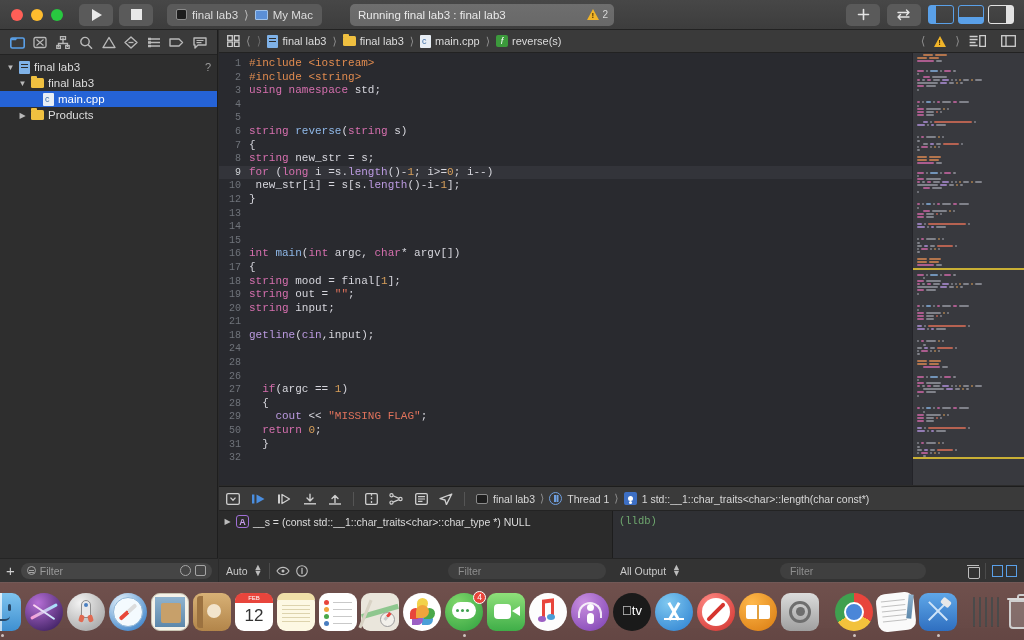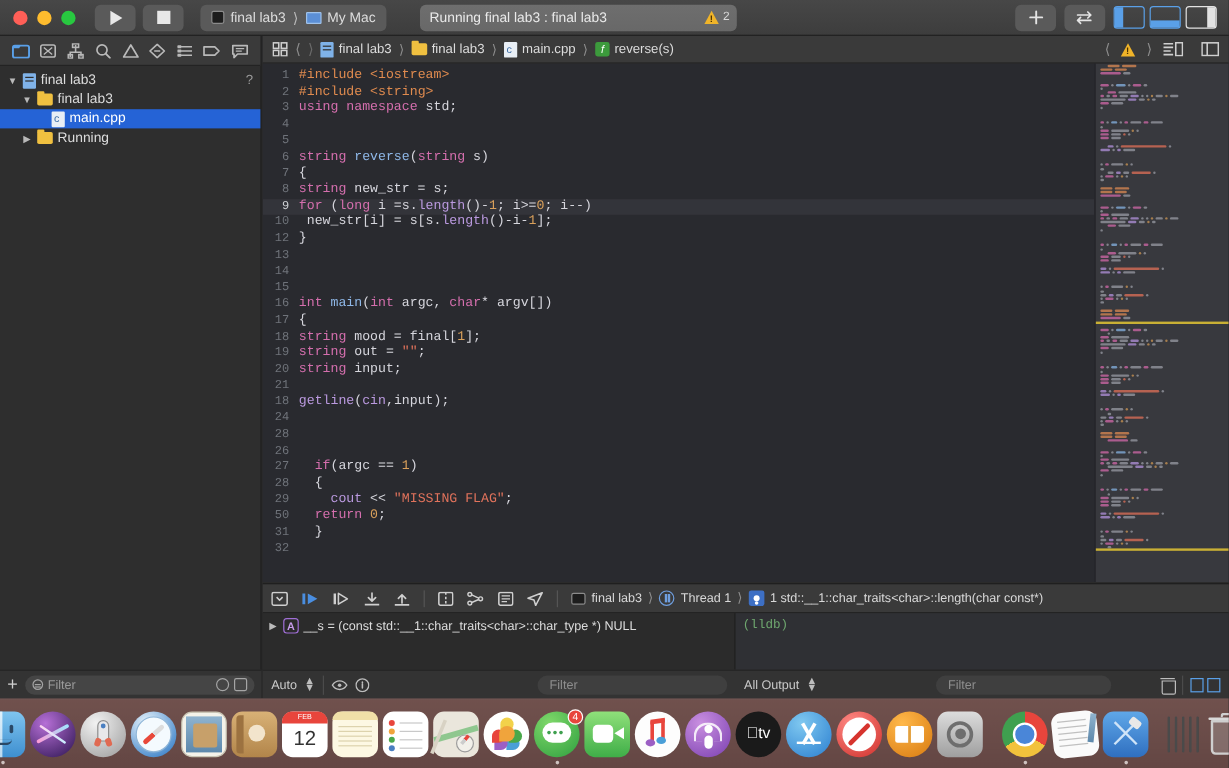--- a/index.html
+++ b/index.html
@@ -351,21 +351,21 @@
         <span>final lab3</span>
       </div>
       <div class="tr-row sel" style="padding-left:30px;">
         <span class="disc none">▶</span>
         <span class="ic-cpp"></span>
         <span>main.cpp</span>
       </div>
       <div class="tr-row" style="padding-left:18px;">
         <span class="disc">▶</span>
         <span class="ic-folder"></span>
-        <span>Running</span>
+        <span>Products</span>
       </div>
     </div>
 
     <div class="nav-bottom">
       <span class="plus">+</span>
       <div class="filterbox">
         <span class="fic"></span>
         <span>Filter</span>
         <span class="fb-right">
           <span class="mini-ic circ"></span>

